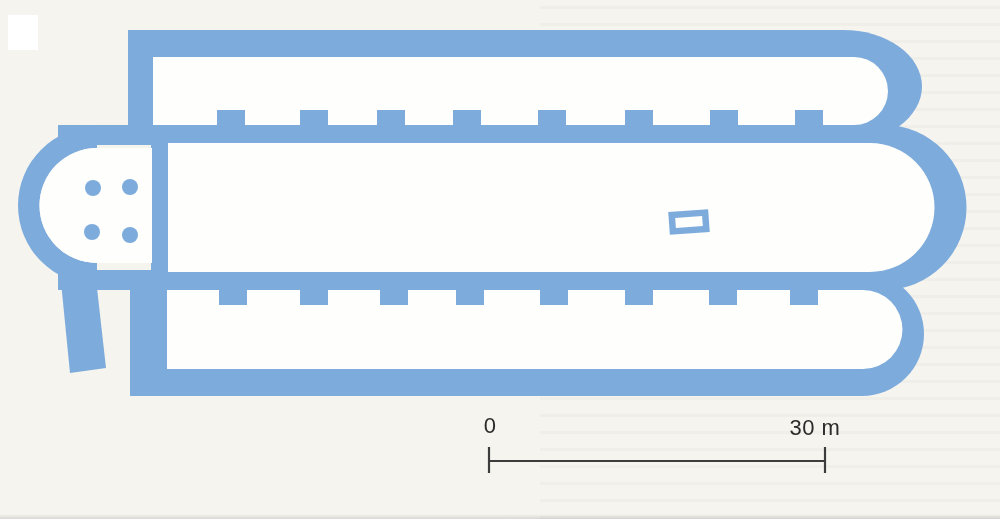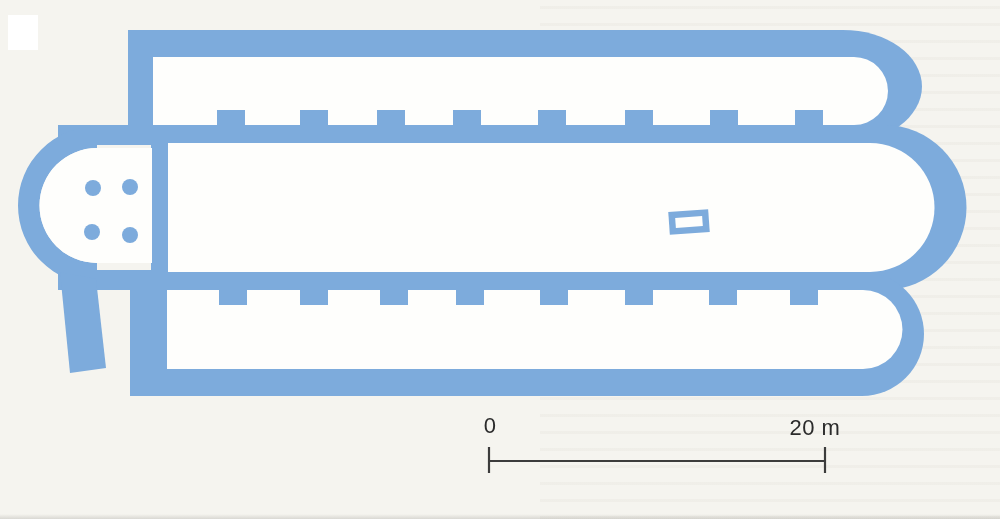--- a/index.html
+++ b/index.html
@@ -98,16 +98,16 @@
     <rect class="artifact" x="8" y="15" width="30" height="35"></rect>
 
     <g>
       <line class="scale-stroke" x1="489" y1="461" x2="825" y2="461"></line>
       <line class="scale-stroke" x1="489" y1="447" x2="489" y2="473"></line>
       <line class="scale-stroke" x1="825" y1="447" x2="825" y2="473"></line>
     </g>
   </svg>
 
   <div class="scale-label label-zero">0</div>
-  <div class="scale-label label-twenty">20 m</div>
+  <div class="scale-label label-twenty">30 m</div>
 
   <div class="page-bottom-edge"></div>
 </div>
 
 </body></html>

